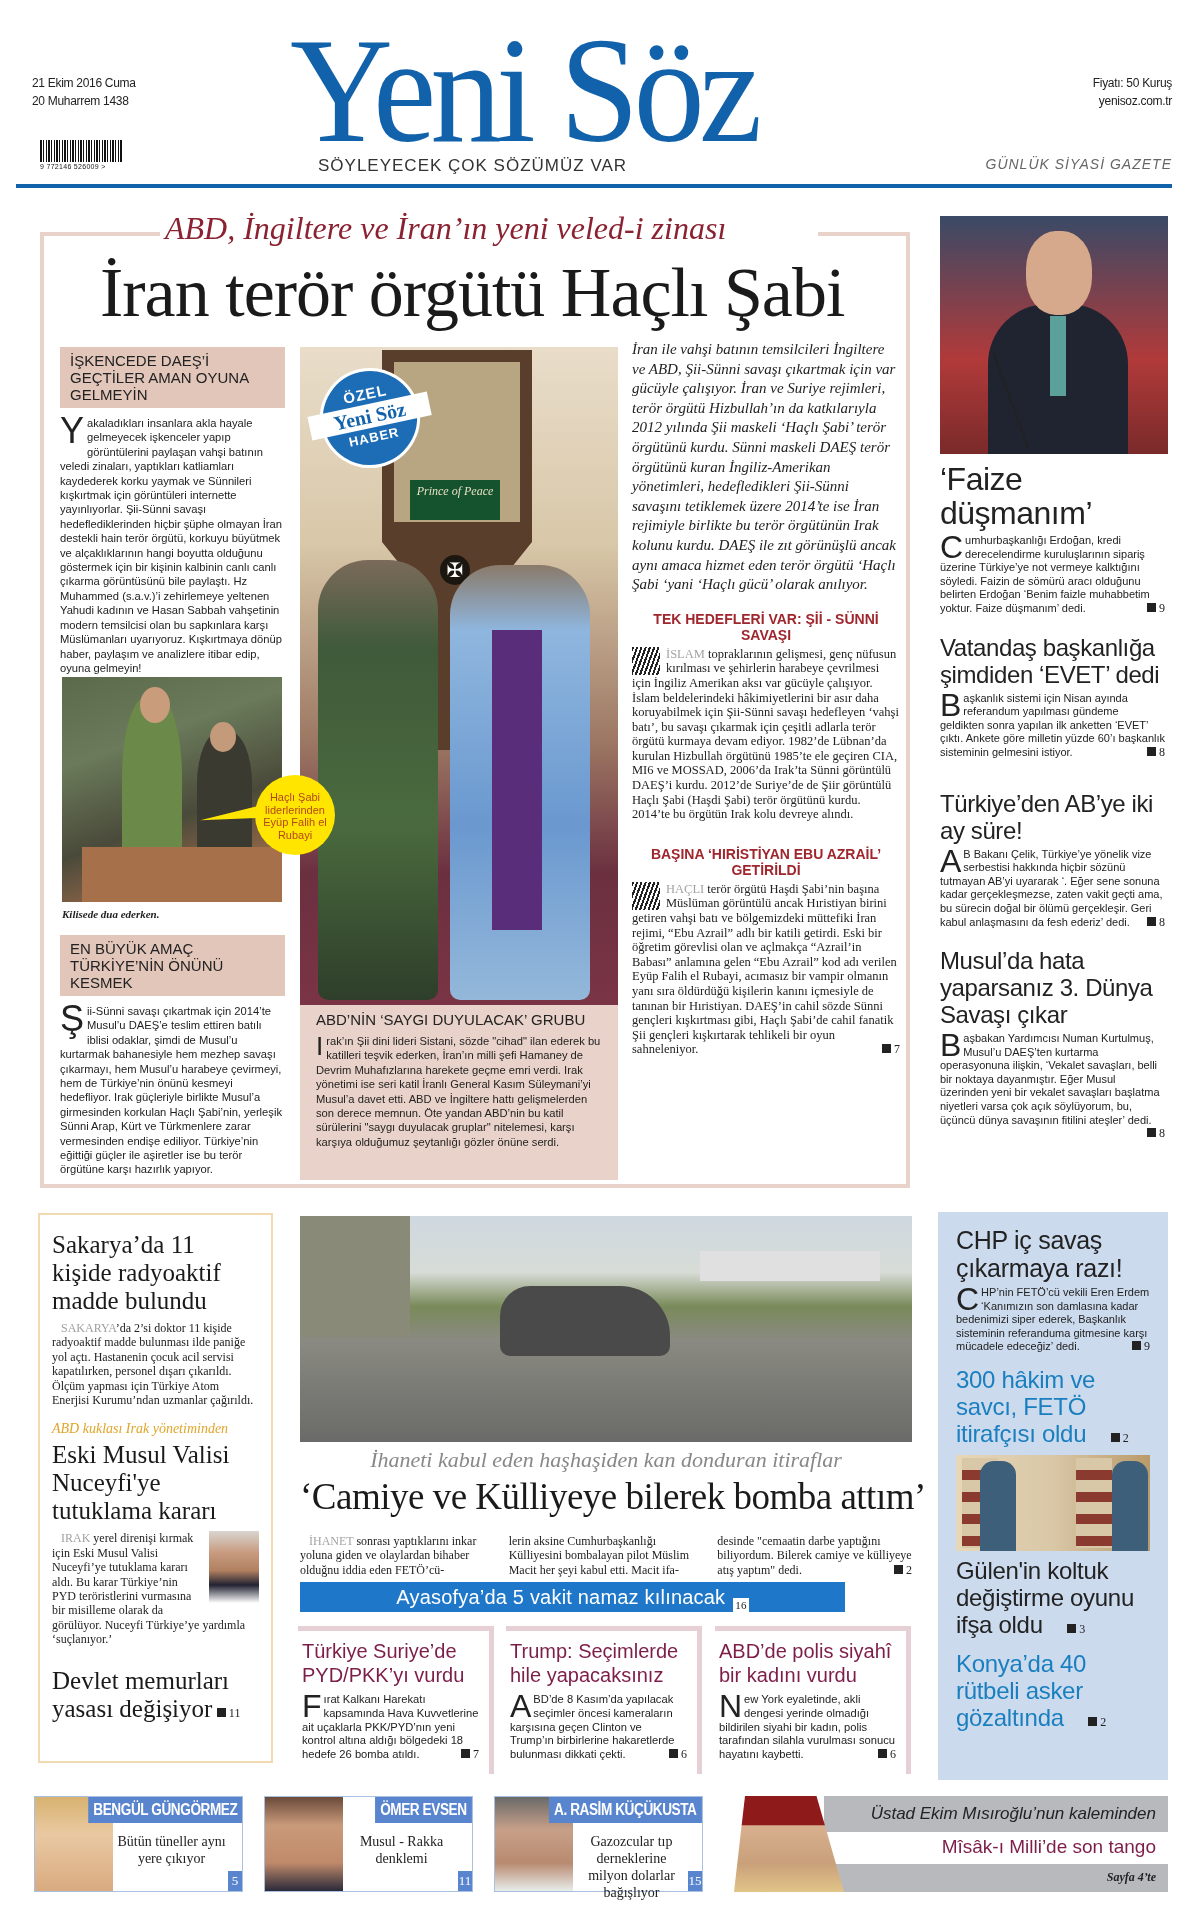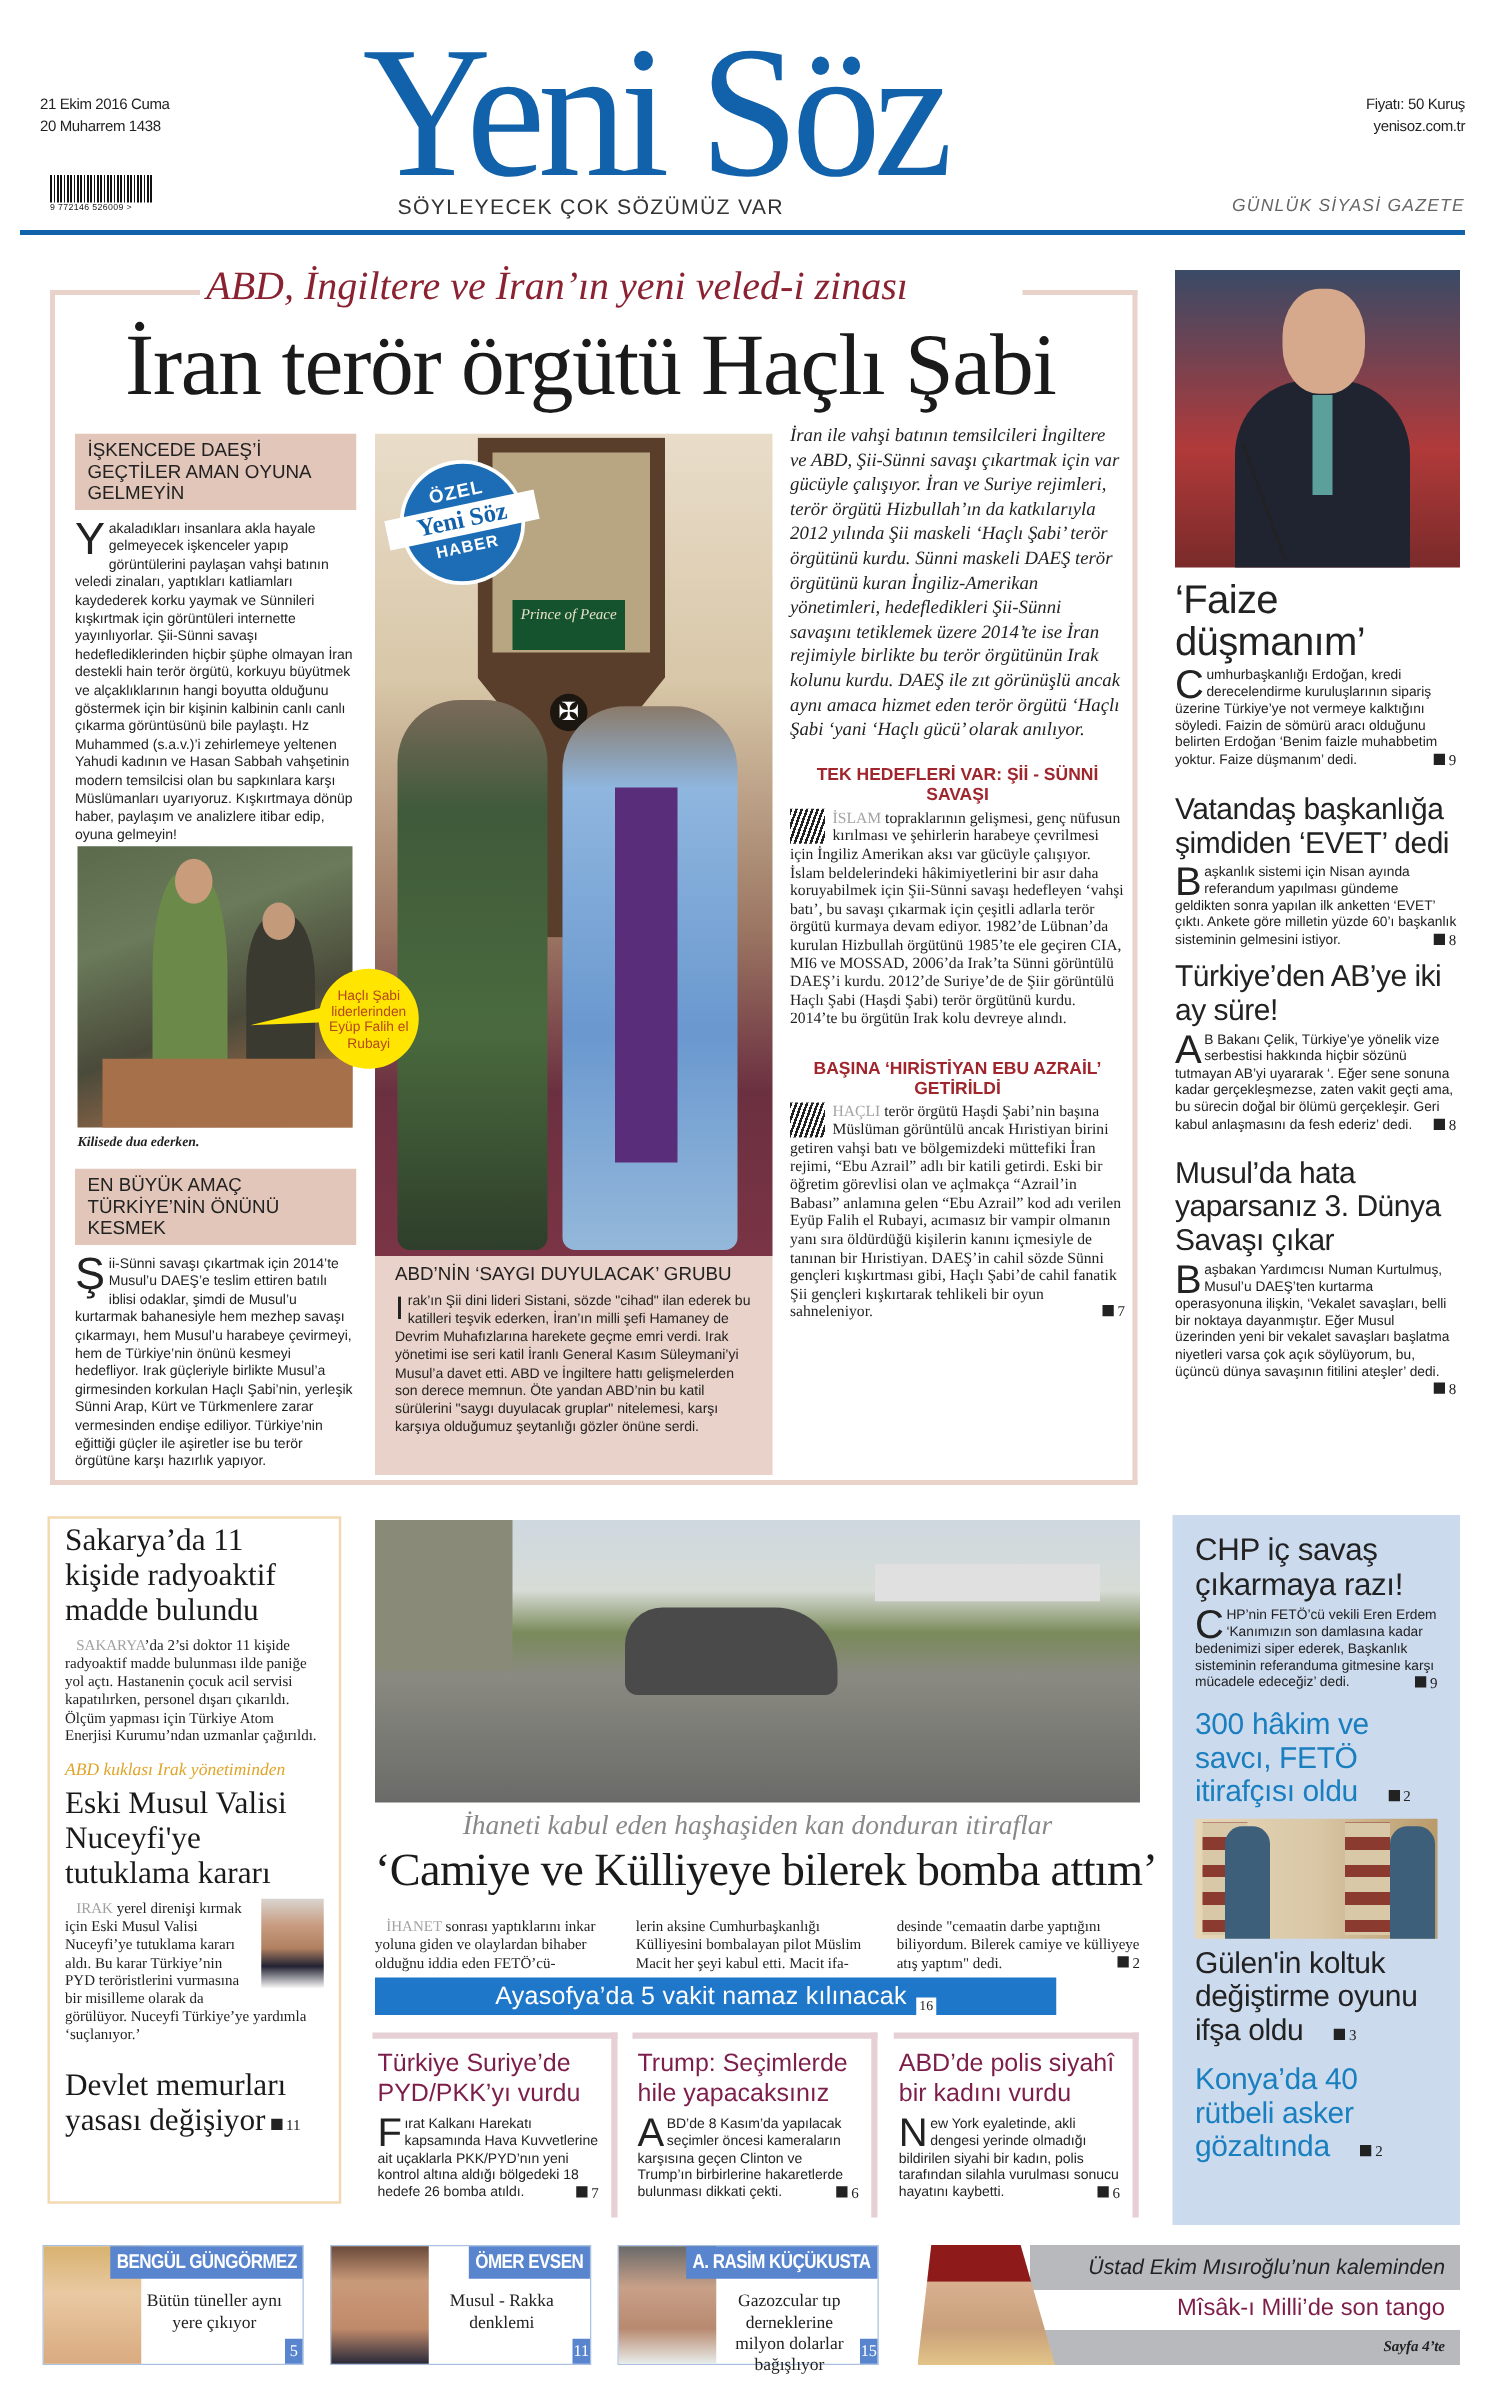--- a/index.html
+++ b/index.html
@@ -67,21 +67,21 @@
 .erdogan .face{position:absolute;left:86px;top:15px;width:66px;height:84px;border-radius:45%;background:#d6a98c}
 .erdogan .suit{position:absolute;left:48px;top:88px;width:140px;height:150px;border-radius:60px 60px 0 0;background:#1f2430}
 .erdogan .tie{position:absolute;left:110px;top:100px;width:16px;height:80px;background:#5ba09a}
 .erdogan .mic{position:absolute;left:70px;top:135px;width:2px;height:100px;background:#222;transform:rotate(-20deg)}
 .side-hd{font-size:28px;line-height:30px;color:#222;letter-spacing:-0.5px}
 .side-hd-md{font-size:24px;line-height:27px;color:#222;letter-spacing:-0.4px}
 .side-body{font-size:11px;line-height:13.6px;color:#222}
 .side-drop{float:left;font-size:32px;line-height:26px;margin-right:2px}
 
 
-.sakarya-box{left:38px;top:1213px;width:235px;height:550px;border:2px solid #f2d9b0;padding:4px 12px}
+.sakarya-box{left:38px;top:1213px;width:235px;height:550px;border:2px solid #f2d9b0;padding:16px 12px}
 .low-hd{font-family:"Liberation Serif",serif;font-size:25px;line-height:28px;color:#1a1a1a}
 .low-body{font-family:"Liberation Serif",serif;font-size:12px;line-height:14.4px;color:#222;margin-top:6px}
 .low-caps{color:#a0a0a0}
 .yellow-kicker{font-family:"Liberation Serif",serif;font-style:italic;font-size:14px;color:#e0a528;margin:14px 0 4px}
 .nuceyfi{float:right;width:50px;height:72px;background:linear-gradient(180deg,#d9d5d0 0%,#c89b80 30%,#b08060 55%,#223 75%,#fff 100%);margin:0 0 4px 6px}
 
 .car-photo{left:300px;top:1216px;width:612px;height:226px;background:linear-gradient(180deg,#cfd8e0 0%,#d7dcd6 25%,#7a8a5a 40%,#8a8a82 55%,#6a6a68 100%)}
 .car{position:absolute;left:200px;top:70px;width:170px;height:70px;background:#4a4a4a;border-radius:30px 50px 10px 10px}
 .sub-kicker{left:300px;top:1447px;width:612px;text-align:center;font-family:"Liberation Serif",serif;font-style:italic;font-size:22px;color:#888}
 .cami-hd{left:300px;top:1475px;width:612px;text-align:center;font-family:"Liberation Serif",serif;font-size:37px;color:#1a1a1a;white-space:nowrap;letter-spacing:-0.5px}
@@ -210,21 +210,21 @@
 </div>
 <div class="abs" style="left:940px;top:462px;width:225px">
   <div>
     <div class="side-hd" style="font-size:32px;line-height:34px">‘Faize düşmanım’</div>
     <div class="side-body" style="margin-top:4px"><span class="side-drop">C</span><span>umhurbaşkanlığı Erdoğan, kredi derecelendirme kuruluşlarının sipariş üzerine Türkiye’ye not vermeye kalktığını söyledi. Faizin de sömürü aracı olduğunu belirten Erdoğan ‘Benim faizle muhabbetim yoktur. Faize düşmanım’ dedi.</span> <span class="endmark">9</span></div>
   </div>
   <div style="margin-top:18px">
     <div class="side-hd-md">Vatandaş başkanlığa şimdiden ‘EVET’ dedi</div>
     <div class="side-body" style="margin-top:4px"><span class="side-drop">B</span><span>aşkanlık sistemi için Nisan ayında referandum yapılması gündeme geldikten sonra yapılan ilk anketten ‘EVET’ çıktı. Ankete göre milletin yüzde 60’ı başkanlık sisteminin gelmesini istiyor.</span> <span class="endmark">8</span></div>
   </div>
-  <div style="margin-top:8px">
+  <div style="margin-top:30px">
     <div class="side-hd-md">Türkiye’den AB’ye iki ay süre!</div>
     <div class="side-body" style="margin-top:4px"><span class="side-drop">A</span><span>B Bakanı Çelik, Türkiye’ye yönelik vize serbestisi hakkında hiçbir sözünü tutmayan AB’yi uyararak ‘. Eğer sene sonuna kadar gerçekleşmezse, zaten vakit geçti ama, bu sürecin doğal bir ölümü gerçekleşir. Geri kabul anlaşmasını da fesh ederiz’ dedi.</span> <span class="endmark">8</span></div>
   </div>
   <div style="margin-top:18px">
     <div class="side-hd-md">Musul’da hata yaparsanız 3. Dünya Savaşı çıkar</div>
     <div class="side-body" style="margin-top:4px"><span class="side-drop">B</span><span>aşbakan Yardımcısı Numan Kurtulmuş, Musul’u DAEŞ’ten kurtarma operasyonuna ilişkin, ‘Vekalet savaşları, belli bir noktaya dayanmıştır. Eğer Musul üzerinden yeni bir vekalet savaşları başlatma niyetleri varsa çok açık söylüyorum, bu, üçüncü dünya savaşının fitilini ateşler’ dedi.</span> <span class="endmark">8</span></div>
   </div>
 </div>
 
 <div class="abs sakarya-box">

